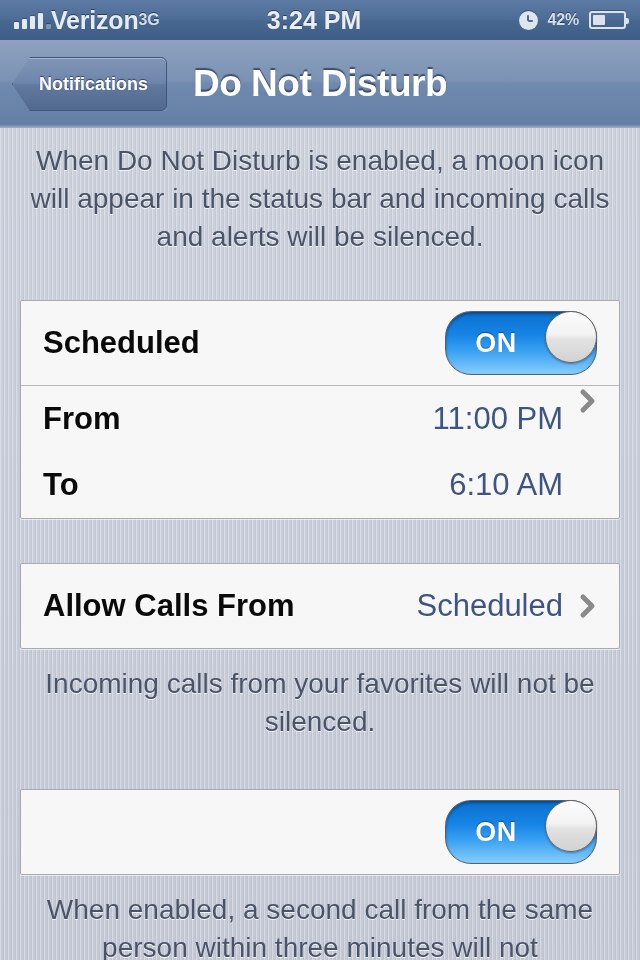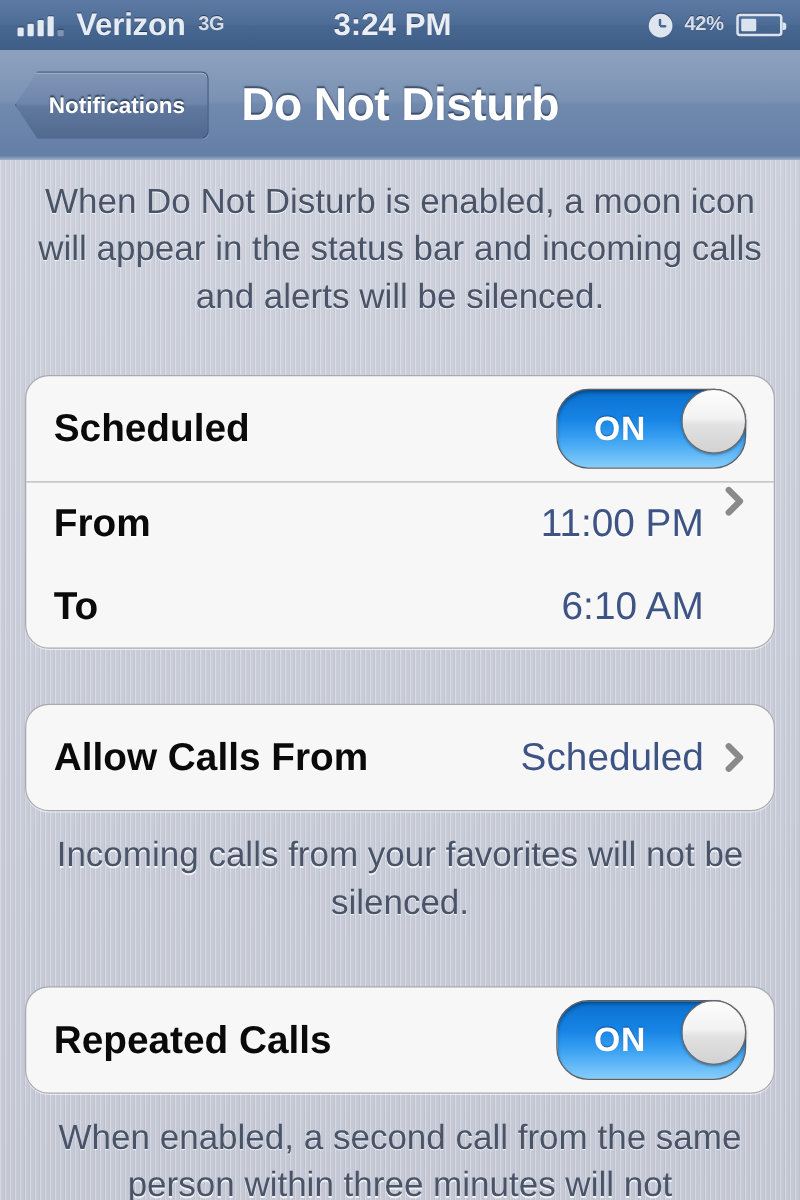--- a/index.html
+++ b/index.html
@@ -32,21 +32,21 @@
   #status-bar {
     position: relative;
     height: 40px;
     background: linear-gradient(to bottom, #5d7ba4 0%, #4d6c96 48%, #476690 52%, #3e5d87 100%);
     display: flex;
     align-items: center;
     padding: 0 14px;
     box-sizing: border-box;
     color: #e9eef5;
   }
-  .sb-left { display: flex; align-items: center; gap: 10px; }
+  .sb-left { display: flex; align-items: center; gap: 0; }
   .sb-center {
     position: absolute;
     left: 0; right: 12px;
     text-align: center;
     pointer-events: none;
   }
   .sb-right {
     margin-left: auto;
     display: flex;
     align-items: center;
@@ -174,21 +174,21 @@
     text-shadow: 0 1px 0 rgba(255,255,255,0.75);
     padding: 0 28px;
     box-sizing: border-box;
   }
   #note-top { padding-top: 14px; }
 
   .group {
     margin: 0 20px;
     background: #f7f7f7;
     border: 1px solid #a9aaae;
-    border-radius: 19px;
+    border-radius: 2px;
     box-shadow: 0 1px 0 rgba(255,255,255,0.6);
     overflow: hidden;
   }
 
   .row {
     position: relative;
     display: flex;
     align-items: center;
     padding: 0 22px;
     box-sizing: border-box;
@@ -360,21 +360,20 @@
     </div>
 
     <div style="height:16px"></div>
 
     <div class="section-note">Incoming calls from your favorites will not be silenced.</div>
 
     <div style="height:48px"></div>
 
     <div class="group">
       <div class="row">
-        <span class="row-label">Repeated Calls</span>
         <div class="switch">
           <span class="switch-label">ON</span>
           <span class="switch-knob"></span>
         </div>
       </div>
     </div>
 
     <div style="height:16px"></div>
 
     <div class="section-note">When enabled, a second call from the same person within three minutes will not</div>

